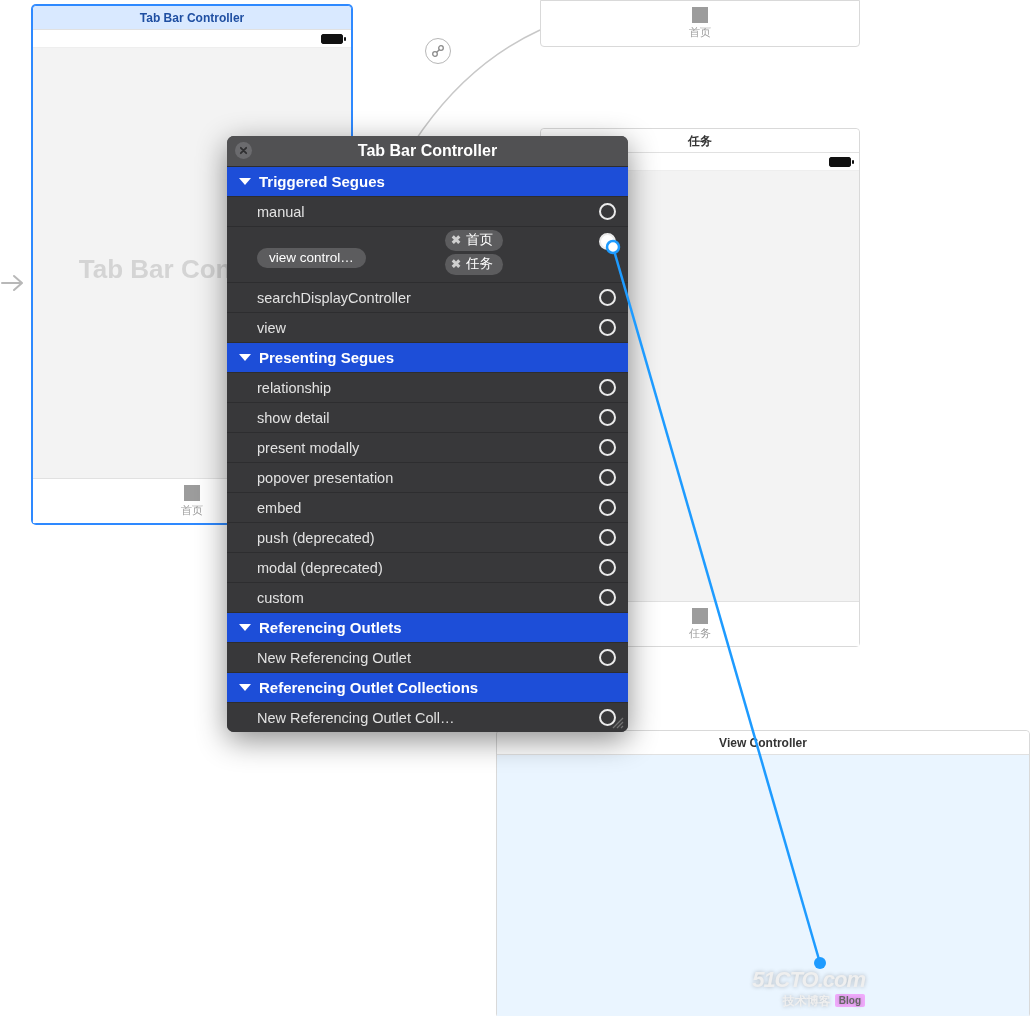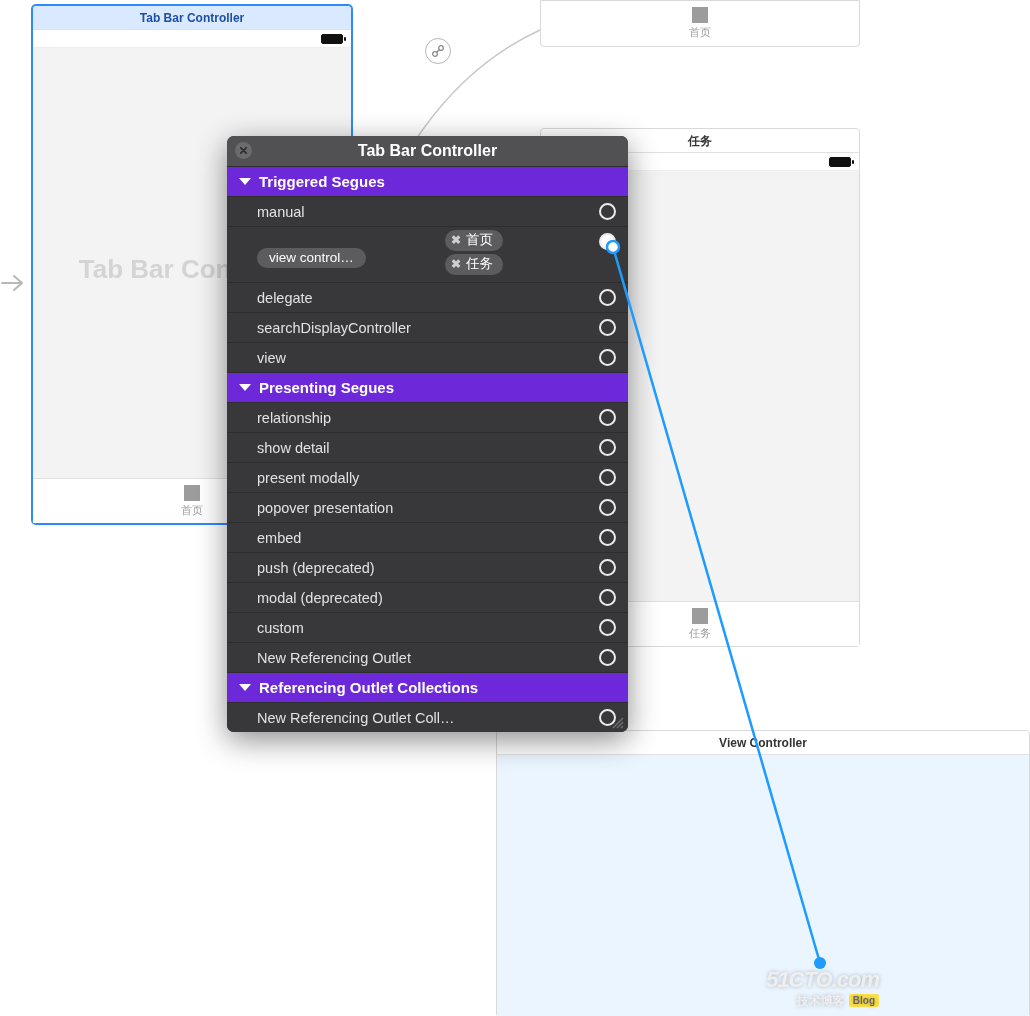--- a/index.html
+++ b/index.html
@@ -36,43 +36,43 @@
   
   .segue-node { position: absolute; width: 26px; height: 26px; border: 1px solid #b7b7b7; border-radius: 50%; background: #fff; display: flex; align-items: center; justify-content: center; }
   .segue-node svg { width: 14px; height: 14px; }
 
   
   .popover { position: absolute; left: 227px; top: 136px; width: 401px; background: #38383a; border-radius: 7px; box-shadow: 0 8px 30px rgba(0,0,0,.45); color: #eee; font-size: 14px; overflow: hidden; }
   .popover .pheader { background: #515153; height: 30px; display: flex; align-items: center; position: relative; }
   .popover .pheader .close { position: absolute; left: 8px; top: 6px; width: 17px; height: 17px; border-radius: 50%; background: #6b6b6e; display: flex; align-items: center; justify-content: center; cursor: pointer; }
   .popover .pheader .close svg { width: 9px; height: 9px; }
   .popover .pheader .title { flex: 1; text-align: center; font-weight: 600; font-size: 16px; color: #fff; }
-  .section-head { background: #6d28d9; height: 30px; display: flex; align-items: center; gap: 8px; padding: 0 10px 0 12px; font-weight: 600; font-size: 15px; color: #fff; border-top: 1px solid #2d2d2f; }
+  .section-head { background: #1d4ed8; height: 30px; display: flex; align-items: center; gap: 8px; padding: 0 10px 0 12px; font-weight: 600; font-size: 15px; color: #fff; border-top: 1px solid #2d2d2f; }
   .tri { width: 0; height: 0; border-left: 6px solid transparent; border-right: 6px solid transparent; border-top: 7px solid #fff; }
   .row { height: 30px; display: flex; align-items: center; padding: 0 10px 0 30px; border-top: 1px solid #2d2d2f; background: #38383a; position: relative; }
   .row .label { color: #e2e2e2; font-size: 14.5px; flex: 0 0 190px; white-space: nowrap; overflow: hidden; text-overflow: ellipsis; }
   .row .port { position: absolute; right: 12px; top: 6px; width: 17px; height: 17px; border: 2px solid #eaeaea; border-radius: 50%; background: transparent; cursor: crosshair; }
   .row .port.filled { background: #fff; }
   .pill { background: #5c5c5e; border-radius: 11px; padding: 2px 12px 3px; font-size: 13.5px; color: #fff; white-space: nowrap; overflow: hidden; text-overflow: ellipsis; max-width: 170px; }
   .conn-group { position: absolute; left: 218px; top: 3px; display: flex; flex-direction: column; gap: 3px; }
   .conn-pill { background: #5c5c5e; border-radius: 11px; padding: 1px 10px 2px 6px; font-size: 13.5px; color: #fff; display: flex; align-items: center; gap: 5px; }
   .conn-pill .x { font-weight: 700; font-size: 12px; color: #cfcfcf; cursor: pointer; }
   .row.tall { height: 56px; align-items: center; padding-top: 6px; }
   .row.tall .port { top: 6px; }
   .resize { position: absolute; right: 4px; bottom: 3px; width: 14px; height: 14px; opacity: .6; }
   .resize svg { width: 14px; height: 14px; }
 
   
   .dragline { position: absolute; left: 0; top: 0; pointer-events: none; }
 
   
-  .watermark { position: absolute; right: 4px; bottom: 6px; text-align: right; color: #fff; text-shadow: 0 0 4px rgba(0,0,0,.25); font-family: Arial, sans-serif; }
+  .watermark { position: absolute; right: 18px; bottom: 6px; text-align: right; color: #fff; text-shadow: 0 0 4px rgba(0,0,0,.25); font-family: Arial, sans-serif; }
   .watermark .l1 { font-size: 22px; font-weight: 900; font-style: italic; letter-spacing: -1px; color: #efefef; }
   .watermark .l2 { font-size: 12px; color: #efefef; font-weight: 700; }
-  .watermark .blog { font-size: 10px; background: #fde047; color: #666; padding: 1px 4px; border-radius: 2px; margin-left: 4px; vertical-align: 1px; }
+  .watermark .blog { font-size: 10px; background: #f0abfc; color: #666; padding: 1px 4px; border-radius: 2px; margin-left: 4px; vertical-align: 1px; }
 
   .curve { position: absolute; left:0; top:0; pointer-events:none; }
 </style>
 </head>
 <body>
 <div class="canvas">
 
   <div class="entry-arrow">
     <svg viewBox="0 0 30 30">
         <path d="M2 15 H22 M22 15 L14 8 M22 15 L14 22" stroke="#b8b8b8" stroke-width="2" fill="none" stroke-linecap="round"></path>
@@ -163,24 +163,20 @@
           </span>
         <span class="conn-pill">
             <span class="x">✖</span>
             <span>任务</span>
           </span>
       </div>
       <span class="port filled"></span>
     </div>
 
     <div class="row">
-        <span class="label">delegate</span>
-        <span class="port"></span>
-      </div>
-    <div class="row">
         <span class="label">searchDisplayController</span>
         <span class="port"></span>
       </div>
     <div class="row">
         <span class="label">view</span>
         <span class="port"></span>
       </div>
 
     <div class="section-head">
         <div class="tri"></div>
@@ -212,20 +208,24 @@
       </div>
     <div class="row">
         <span class="label">modal (deprecated)</span>
         <span class="port"></span>
       </div>
     <div class="row">
         <span class="label">custom</span>
         <span class="port"></span>
       </div>
 
+    <div class="section-head">
+        <div class="tri"></div>
+        <span>Referencing Outlets</span>
+      </div>
     <div class="row">
         <span class="label">New Referencing Outlet</span>
         <span class="port"></span>
       </div>
 
     <div class="section-head">
         <div class="tri"></div>
         <span>Referencing Outlet Collections</span>
       </div>
     <div class="row">

